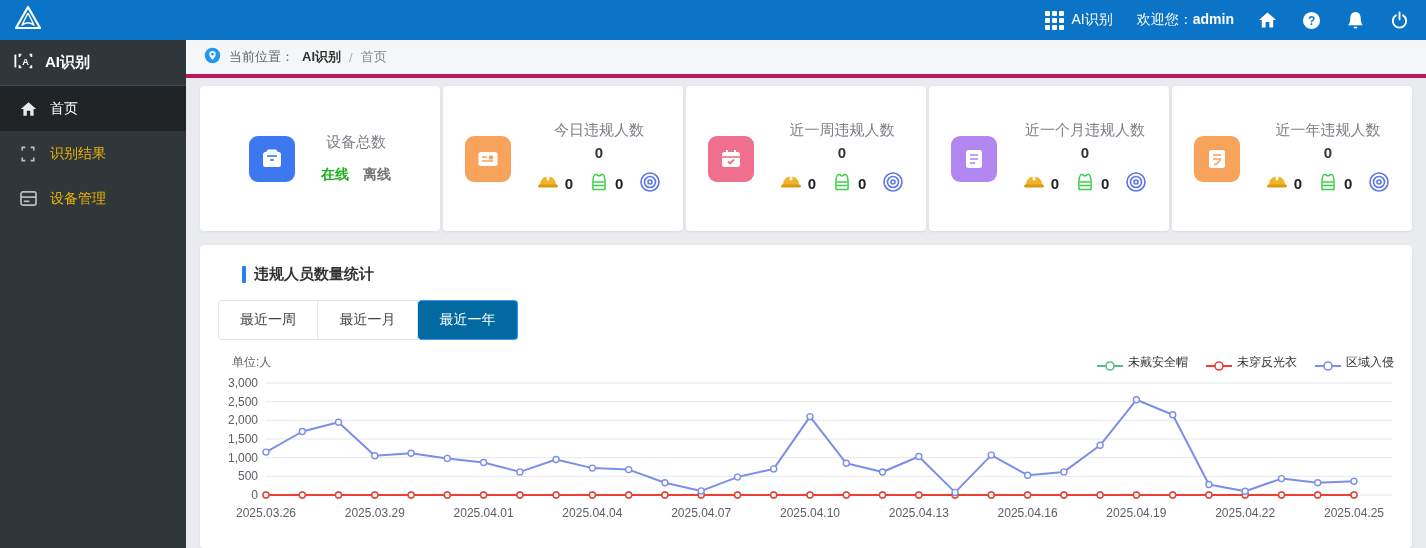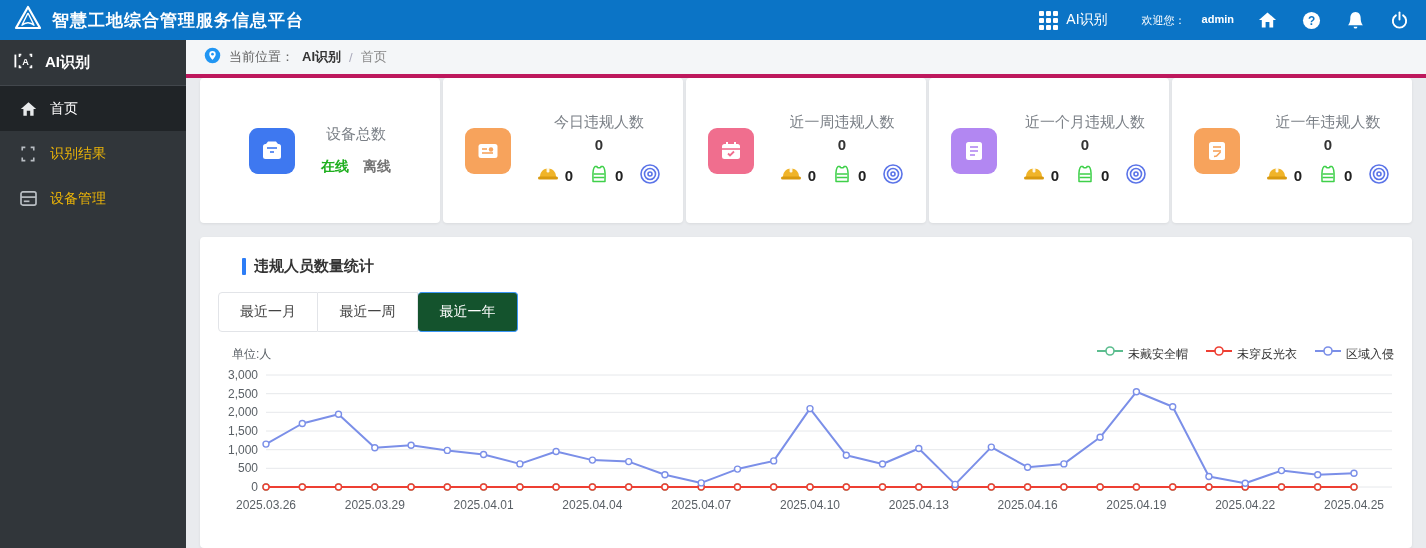--- a/index.html
+++ b/index.html
@@ -10,21 +10,21 @@
   
   .topbar { height:40px; background:#0b74c6; display:flex; align-items:center;
     justify-content:space-between; padding:0 16px 0 14px; flex:0 0 40px; }
   .brand { display:flex; align-items:center; gap:10px; }
   .brand-title { color:#fff; font-size:17px; font-weight:bold; letter-spacing:1px; }
   .topbar-right { display:flex; align-items:center; gap:22px; color:#fff; }
   .app-switch { display:flex; align-items:center; gap:8px; cursor:pointer; }
   .grid-icon { display:grid; grid-template-columns:repeat(3,5px); grid-template-rows:repeat(3,5px); gap:2px; }
   .grid-icon i { background:#fff; border-radius:1px; }
   .app-switch-label { font-size:14px; }
-  .welcome { font-size:11px; display:flex; gap:16px; margin-left:12px; }
+  .welcome { font-size:14px; display:flex; gap:0; margin-left:2px; }
   .welcome b { font-weight:bold; }
   .tb-icon { width:22px; height:22px; display:flex; align-items:center; justify-content:center; cursor:pointer; }
 
   
   .body-row { flex:1; display:flex; min-height:0; }
 
   
   .sidebar { width:186px; background:#31363a; flex:0 0 186px; display:flex; flex-direction:column; }
   .sidebar-header { height:46px; display:flex; align-items:center; gap:9px; padding:0 14px;
     color:#fff; font-size:15px; font-weight:bold; border-bottom:1px solid #42474c; }
@@ -34,60 +34,59 @@
   .side-icon { width:20px; display:flex; justify-content:center; }
 
   
   .main { flex:1; display:flex; flex-direction:column; min-width:0; }
   .crumb-bar { height:38px; background:#f4f6f8; border-bottom:4px solid #be185d;
     display:flex; align-items:center; gap:8px; padding:0 18px; font-size:13px; color:#666; }
   .crumb-root { font-weight:bold; color:#333; }
   .crumb-sep { color:#aab; }
   .crumb-cur { color:#888; }
 
-  .cards-row { display:flex; gap:3px; margin:0 14px 0 14px; }
+  .cards-row { display:flex; gap:3px; margin:8px 14px 0 14px; }
   .card { background:#fff; border-radius:4px; box-shadow:0 1px 3px rgba(0,0,0,.07);
     height:145px; flex:1; display:flex; align-items:center; justify-content:center; gap:26px; }
   .card-icon { width:46px; height:46px; border-radius:9px; display:flex; align-items:center; justify-content:center; flex:0 0 46px; }
   .card-col { display:flex; flex-direction:column; align-items:center; gap:4px; }
   .card-title { font-size:15px; color:#7b8087; }
   .card-total { font-size:15px; font-weight:bold; color:#333; }
   .status-row { display:flex; gap:14px; margin-top:10px; font-size:14px; font-weight:bold; }
   .counts-row { display:flex; align-items:center; gap:6px; margin-top:6px; }
   .counts-row b { font-size:15px; color:#222; margin-right:10px; }
 
   .chart-card { background:#fff; border-radius:4px; box-shadow:0 1px 3px rgba(0,0,0,.07);
     margin:14px 14px 0 14px; padding:20px 14px 0 14px; flex:1; }
   .section-title { display:flex; align-items:center; gap:8px; font-size:15px; font-weight:bold; color:#333;padding-left:28px; }
   .section-title .bar { width:4px; height:17px; background:#2d7df6; border-radius:1px; }
   .tabs { display:flex; margin:16px 0 0 4px; }
   .tab { min-width:100px; height:40px; border:1px solid #e2e4e8; border-left-width:0; background:#fff;
     color:#444; font-size:14px; display:flex; align-items:center; justify-content:center; cursor:pointer; }
   .tab:first-child { border-left-width:1px; border-radius:4px 0 0 4px; }
-  .tab.active { background:#14532d; color:#fff; border-color:#3d96f7; border-radius:4px; }
+  .tab.active { background:#0369a1; color:#fff; border-color:#3d96f7; border-radius:4px; }
   .chart-meta { display:flex; align-items:center; justify-content:space-between; margin:14px 4px 2px 18px; }
   .unit-label { font-size:12px; color:#5a6066; }
   .legend { display:flex; align-items:center; gap:18px; }
-  .legend-item { display:flex; align-items:flex-start; gap:5px; font-size:12px; color:#333; cursor:pointer; }
+  .legend-item { display:flex; align-items:flex-end; gap:5px; font-size:12px; color:#333; cursor:pointer; }
   #chart { margin-top:2px; }
 </style>
 </head>
 <body>
 
 <div class="page">
 
   <header class="topbar">
     <div class="brand">
       <span>
         <svg width="28" height="26" viewBox="0 0 28 26">
           <path d="M14 2 L26 23 L2 23 Z" fill="none" stroke="#fff" stroke-width="2.2" stroke-linejoin="round"></path>
           <path d="M14 8 L20 20 M14 8 L8 20 M7.5 20.5 Q14 15 20.5 20.5" fill="none" stroke="#fff" stroke-width="1.4"></path>
         </svg>
       </span>
-      <span class="brand-title">智慧工地综合管理服务信息平台</span>
     </div>
     <div class="topbar-right">
       <div class="app-switch">
         <span class="grid-icon">
           <i></i>
             <i></i>
             <i></i>
             <i></i>
             <i></i>
             <i></i>
@@ -339,22 +338,22 @@
           </div>
         </div>
       </div>
 
       <div class="chart-card">
         <div class="section-title">
           <span class="bar"></span>
           <span>违规人员数量统计</span>
         </div>
         <div class="tabs">
+          <div class="tab">最近一周</div>
           <div class="tab">最近一月</div>
-          <div class="tab">最近一周</div>
           <div class="tab active">最近一年</div>
         </div>
         <div class="chart-meta">
           <span class="unit-label">单位:人</span>
           <div class="legend">
             <span class="legend-item">
               <svg class="legend-marker" width="26" height="10" viewBox="0 0 26 10">
                   <line x1="0" y1="5" x2="26" y2="5" stroke-width="2" stroke="#5cbd8f"></line>
                   <circle cx="13" cy="5" r="4" fill="#fff" stroke-width="1.6" stroke="#5cbd8f"></circle>
                 </svg>

